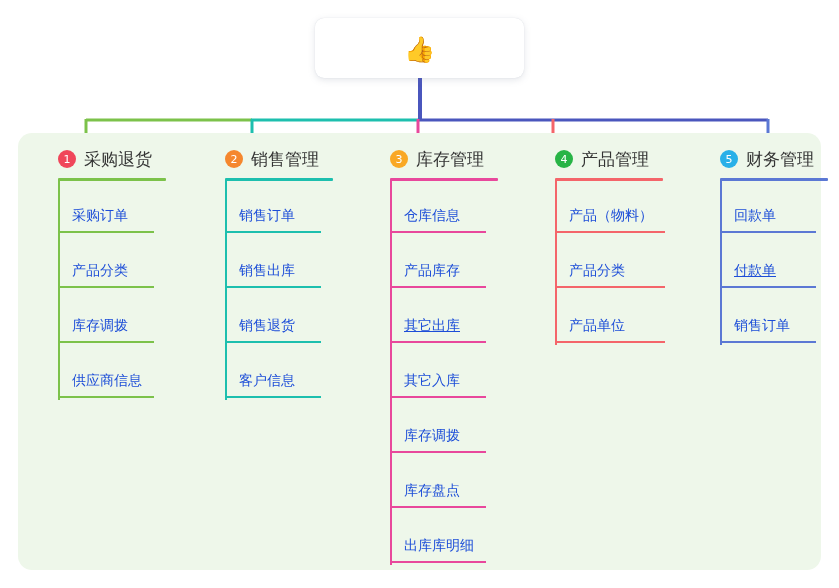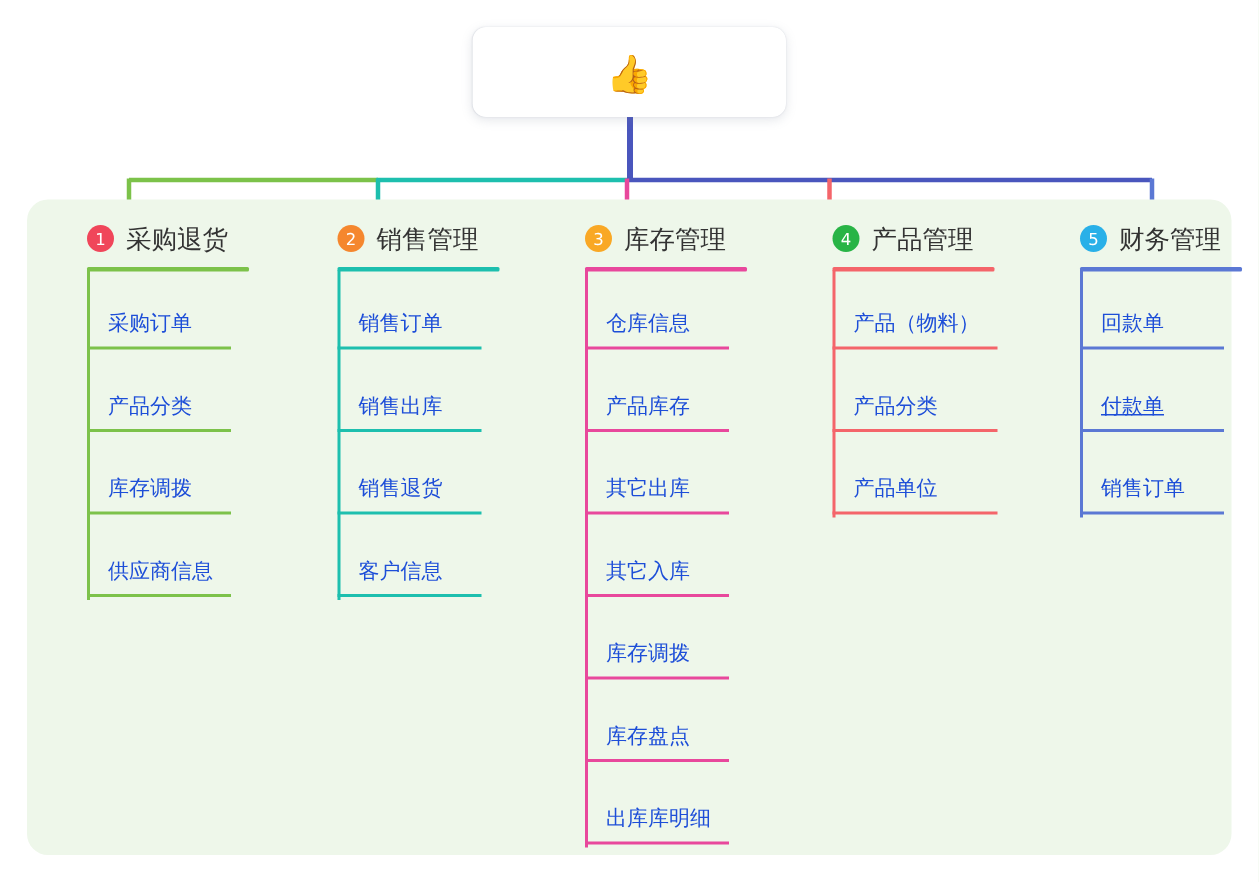--- a/index.html
+++ b/index.html
@@ -170,21 +170,21 @@
         <div style="position: absolute; left: 20px; top: 34px; width: 1.6px; height: 385px; background: rgb(232, 72, 156);"></div>
         <div class="leaf" style="left: 20px; top: 87px; width: 96px;">
           <span class="leaf-label" style="left: 14px;">仓库信息</span>
           <div class="leaf-rule" style="width: 96px; background: rgb(232, 72, 156);"></div>
         </div>
         <div class="leaf" style="left: 20px; top: 142px; width: 96px;">
           <span class="leaf-label" style="left: 14px;">产品库存</span>
           <div class="leaf-rule" style="width: 96px; background: rgb(232, 72, 156);"></div>
         </div>
         <div class="leaf" style="left: 20px; top: 197px; width: 96px;">
-          <span class="leaf-label" style="left: 14px;">其它出库</span>
+          <span class="leaf-label" style="left: 14px; text-decoration: underline;">其它出库</span>
           <div class="leaf-rule" style="width: 96px; background: rgb(232, 72, 156);"></div>
         </div>
         <div class="leaf" style="left: 20px; top: 252px; width: 96px;">
           <span class="leaf-label" style="left: 14px;">其它入库</span>
           <div class="leaf-rule" style="width: 96px; background: rgb(232, 72, 156);"></div>
         </div>
         <div class="leaf" style="left: 20px; top: 307px; width: 96px;">
           <span class="leaf-label" style="left: 14px;">库存调拨</span>
           <div class="leaf-rule" style="width: 96px; background: rgb(232, 72, 156);"></div>
         </div>

